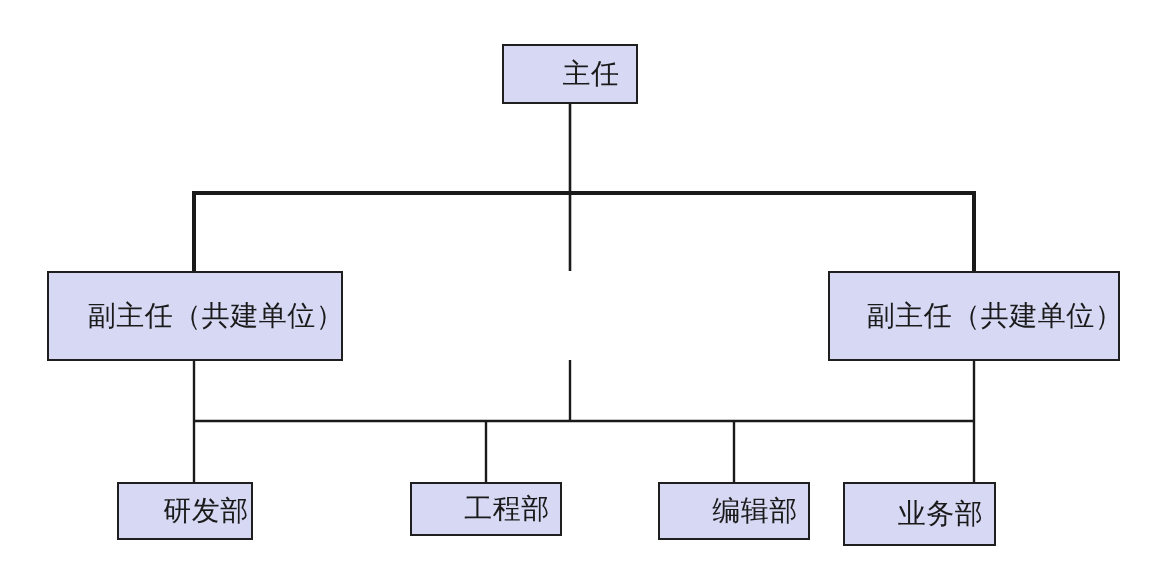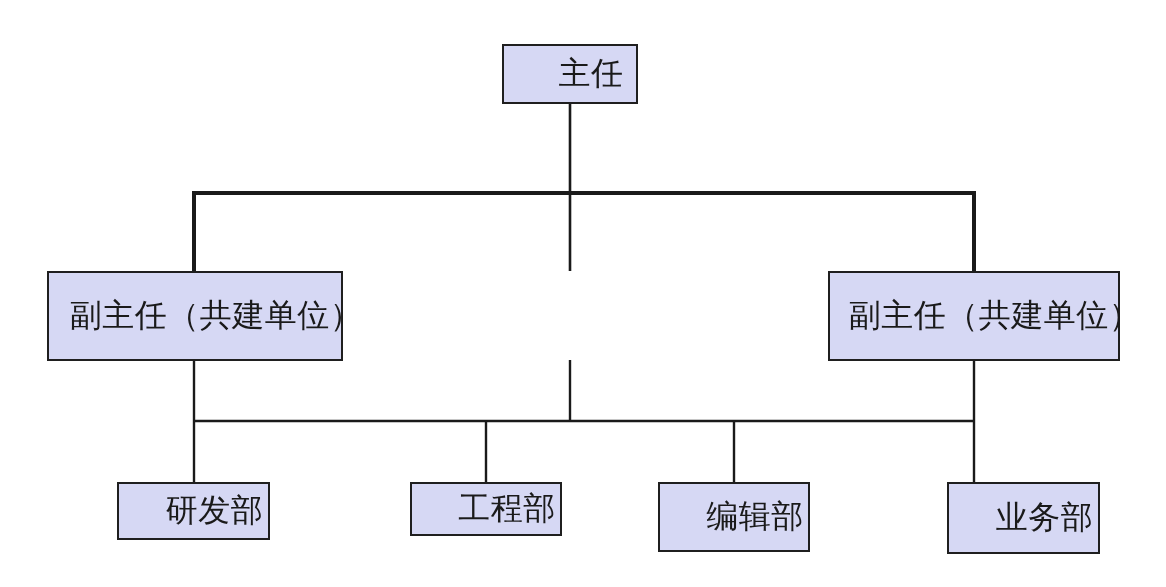--- a/index.html
+++ b/index.html
@@ -29,21 +29,21 @@
   svg.lines line.med   { stroke-width: 2.6; }
   svg.lines line.thin  { stroke-width: 2.4; }
   .node {
     position: absolute;
     box-sizing: border-box;
     background: #d6d8f4;
     border: 2px solid #1f1f1f;
     display: flex;
     align-items: center;
     justify-content: center;
-    font-size: 32px;
+    font-size: 28px;
     color: #1a1a1a;
     letter-spacing: 0.5px;
     white-space: nowrap;
     padding-left: 42px;
   }
 </style>
 </head>
 <body>
 
 <div class="canvas">
@@ -63,21 +63,21 @@
     <line class="thin" x1="734" y1="420" x2="734" y2="483"></line>
   </svg>
 
   <div class="node" style="left:502px; top:44px; width:136px; height:60px;">主任</div>
 
   <div class="node" style="left:47px; top:271px; width:296px; height:90px;">副主任（共建单位）</div>
 
 
   <div class="node" style="left:828px; top:271px; width:292px; height:90px;">副主任（共建单位）</div>
 
-  <div class="node" style="left:117px; top:482px; width:153px; height:58px;">研发部</div>
+  <div class="node" style="left:117px; top:482px; width:136px; height:58px;">研发部</div>
 
   <div class="node" style="left:410px; top:482px; width:152px; height:54px;">工程部</div>
 
-  <div class="node" style="left:658px; top:482px; width:152px; height:70px;">编辑部</div>
+  <div class="node" style="left:658px; top:482px; width:152px; height:58px;">编辑部</div>
 
-  <div class="node" style="left:947px; top:482px; width:153px; height:72px;">业务部</div>
+  <div class="node" style="left:843px; top:482px; width:153px; height:64px;">业务部</div>
 
 </div>
 
 </body></html>

